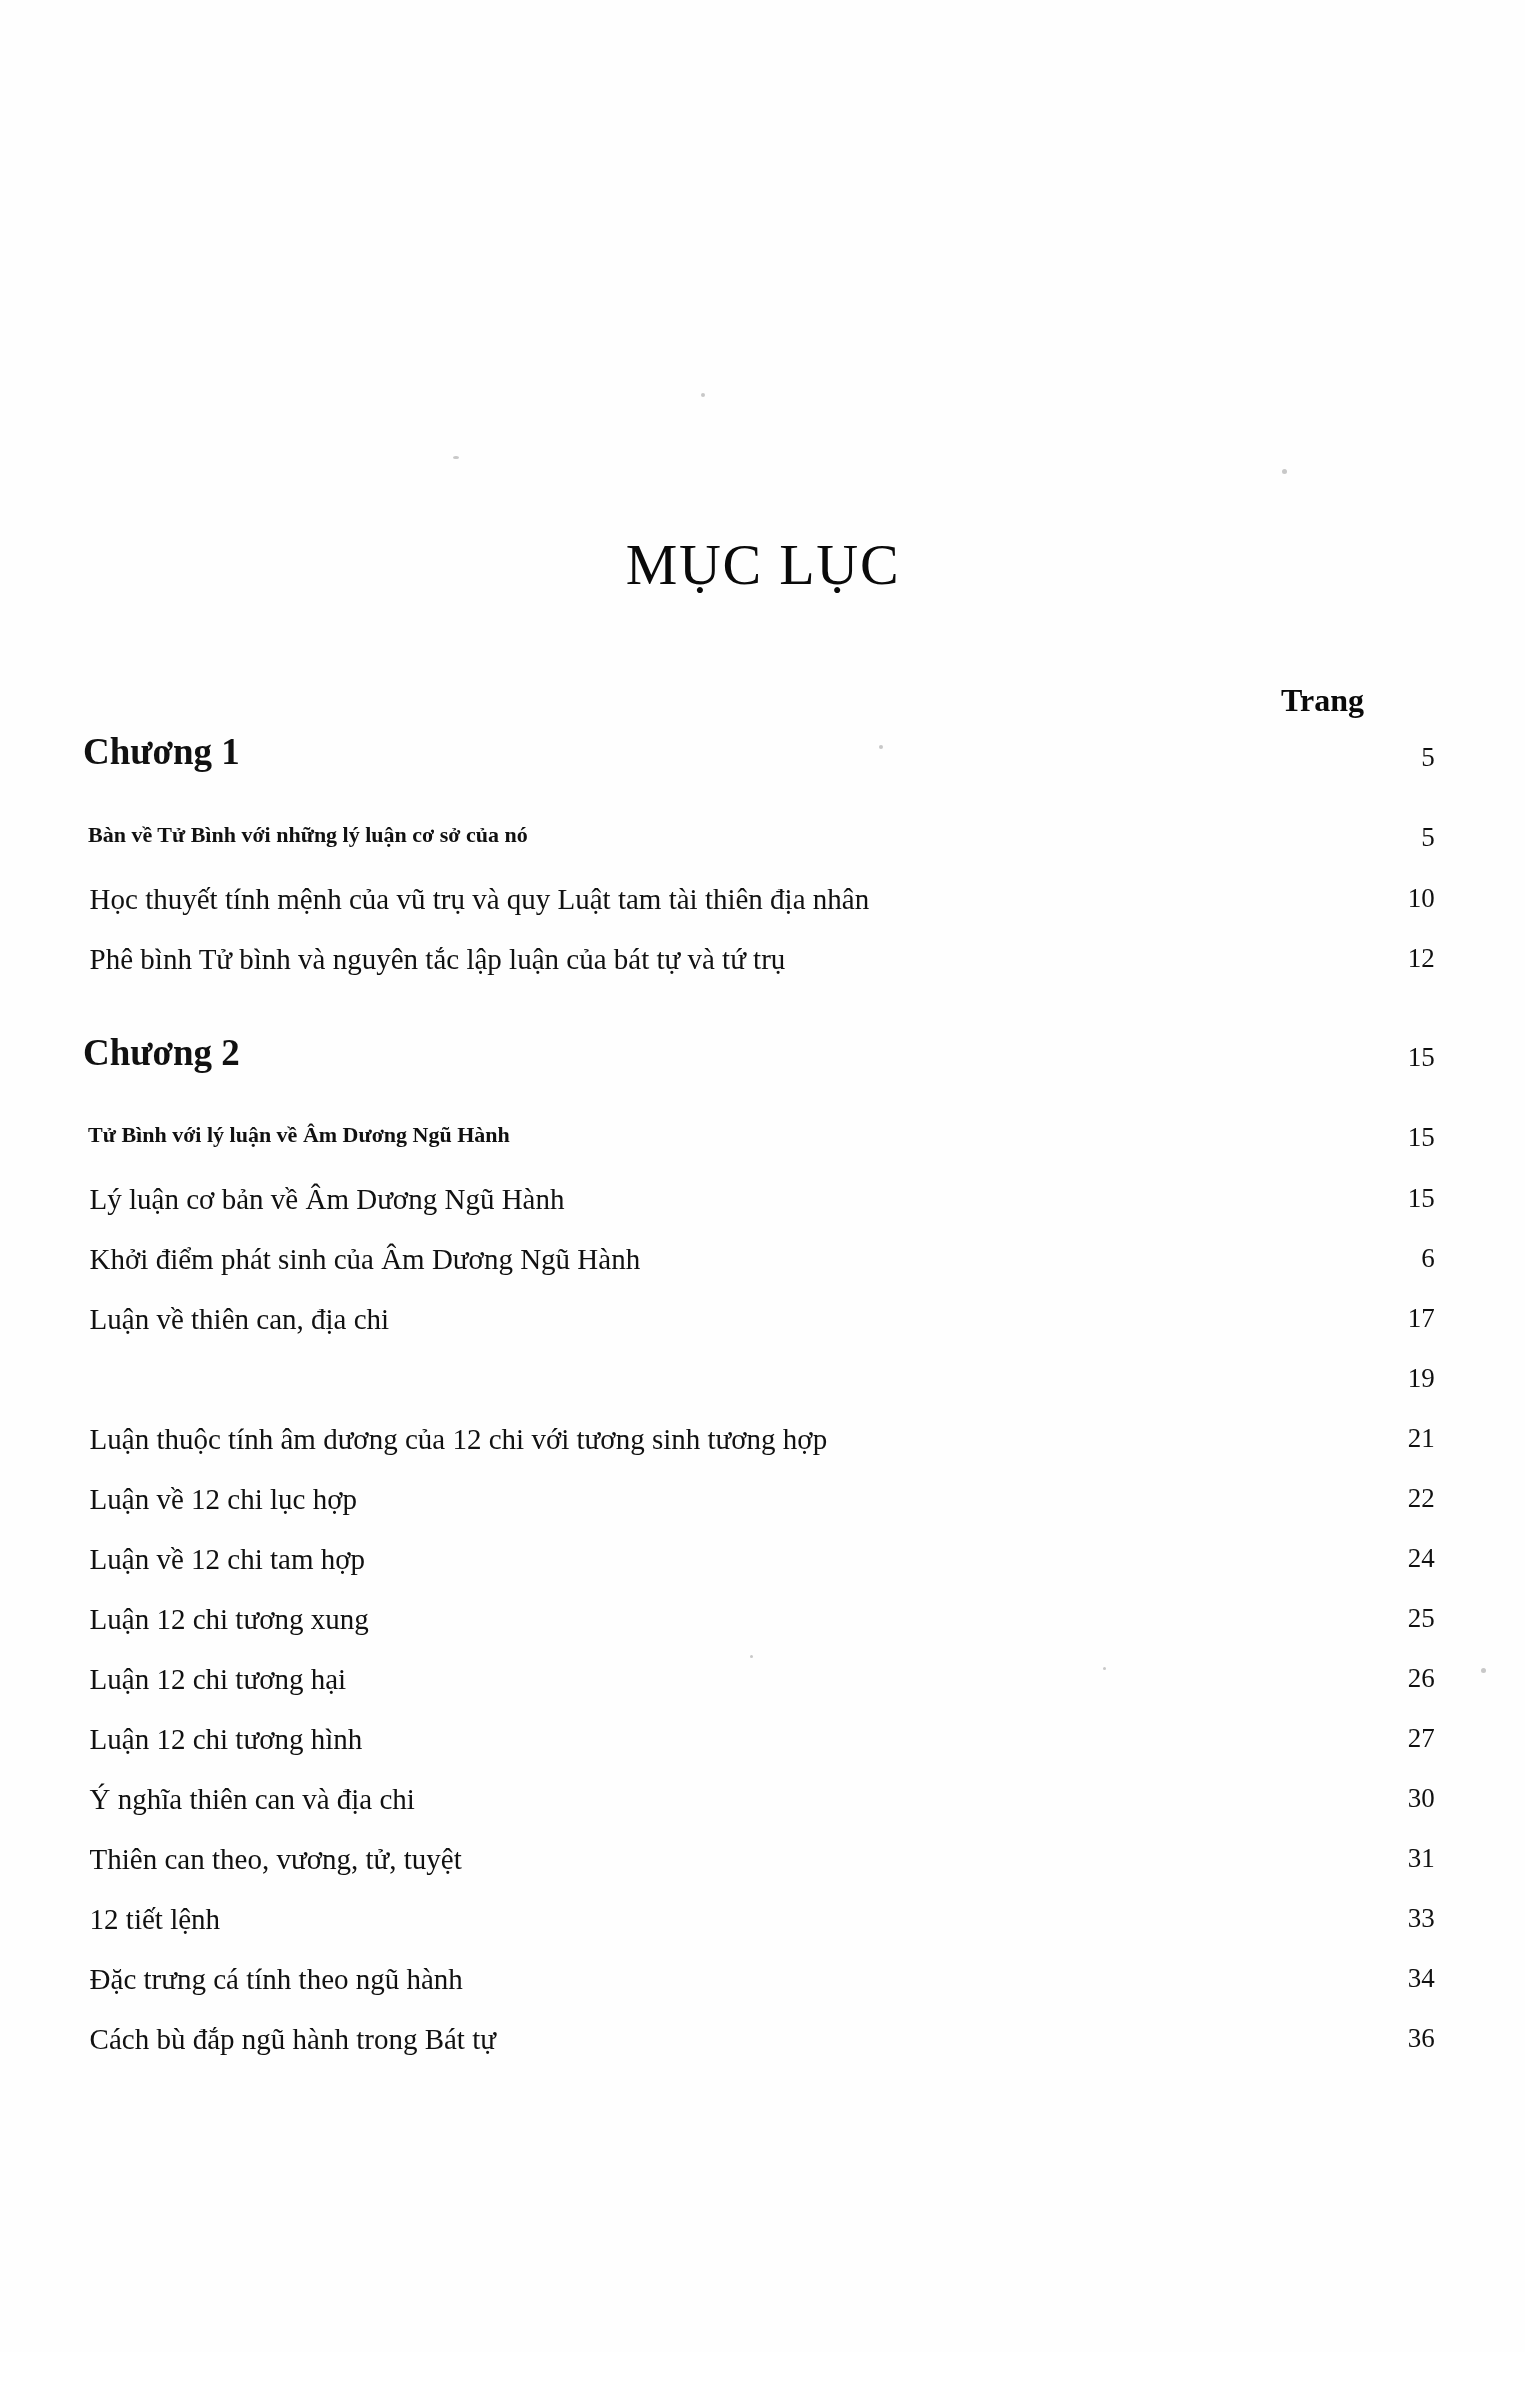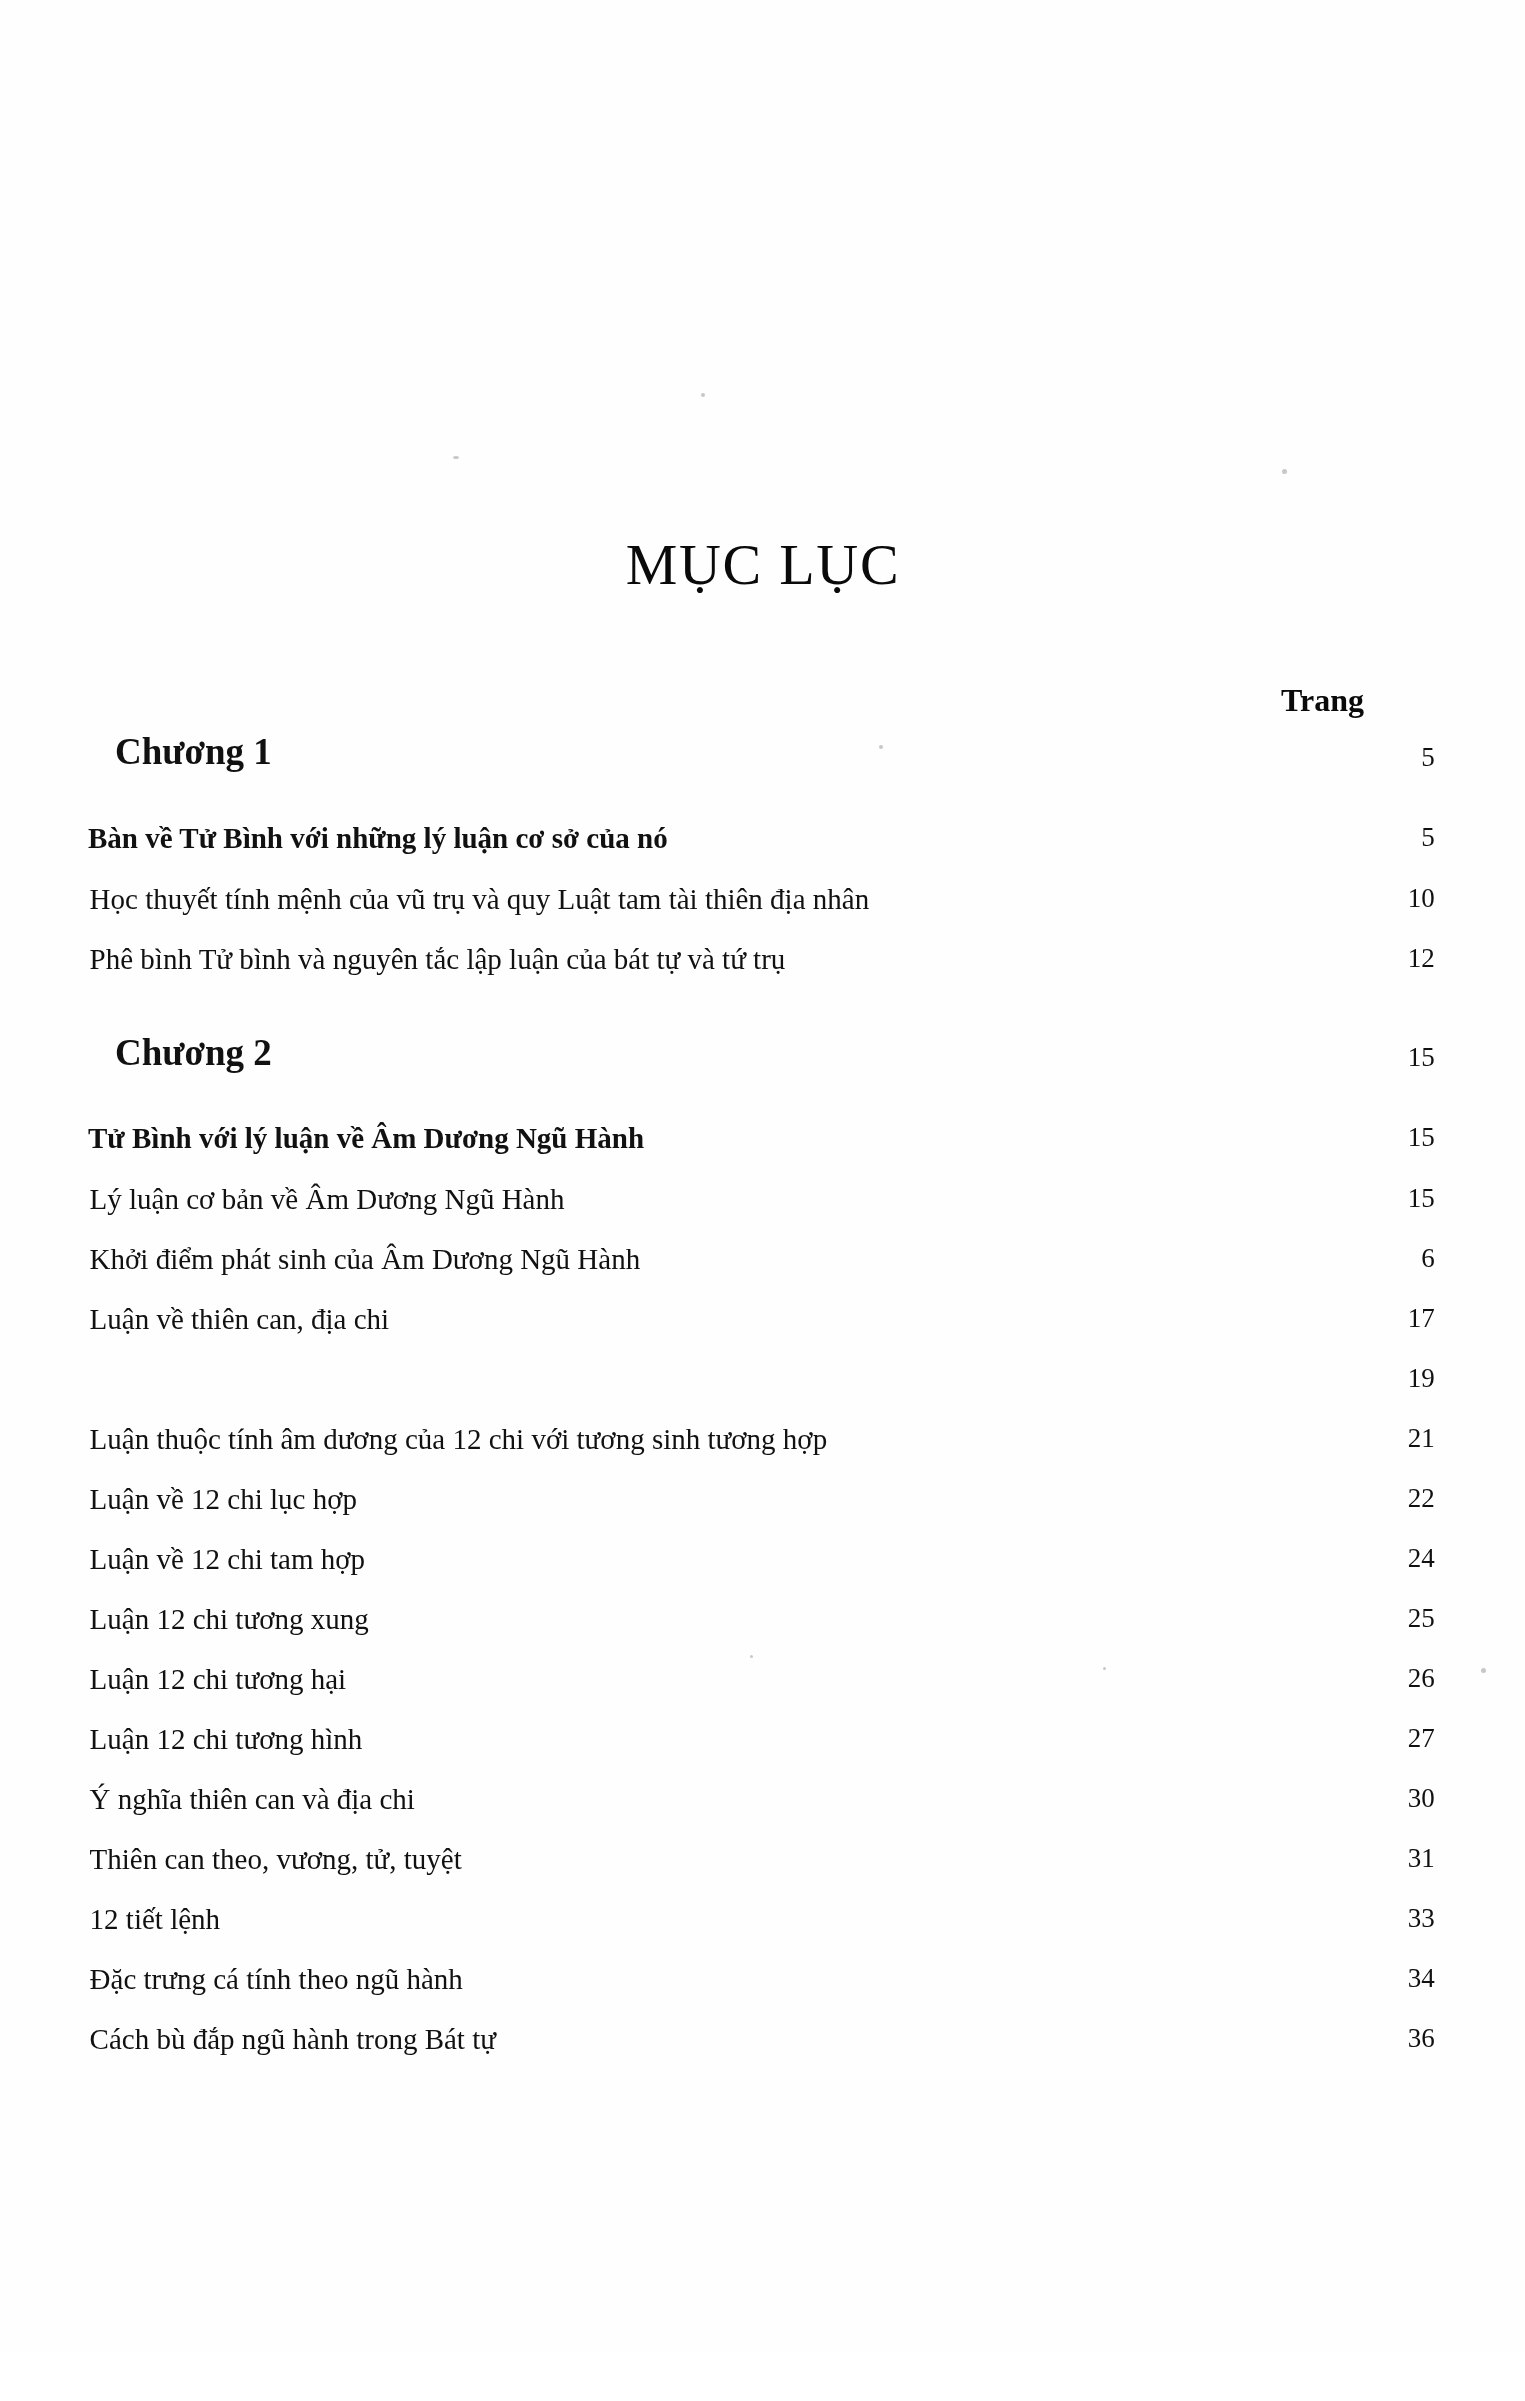--- a/index.html
+++ b/index.html
@@ -75,40 +75,39 @@
   .row .pg {
     position: absolute;
     right: 0;
     text-align: right;
     width: 91px;
   }
 
   
   .chapter {
     height: 80px;
-    margin-left: 32px;
   }
   .chapter .label {
     font-size: 37px;
     font-weight: bold;
     padding-left: 0px;
     font-family: "Liberation Serif", serif;
   }
   .chapter .pg {
     font-size: 27px;
     right: 8.3px;
     top: 11.6px;
   }
 
   
   .section {
     height: 61px;
   }
   .section .label {
-    font-size: 29px;
+    font-size: 22px;
     font-weight: bold;
     padding-left: 5px;
   }
   .section .pg {
     font-size: 27px;
     right: 8.3px;
   }
 
   
   .entry {

